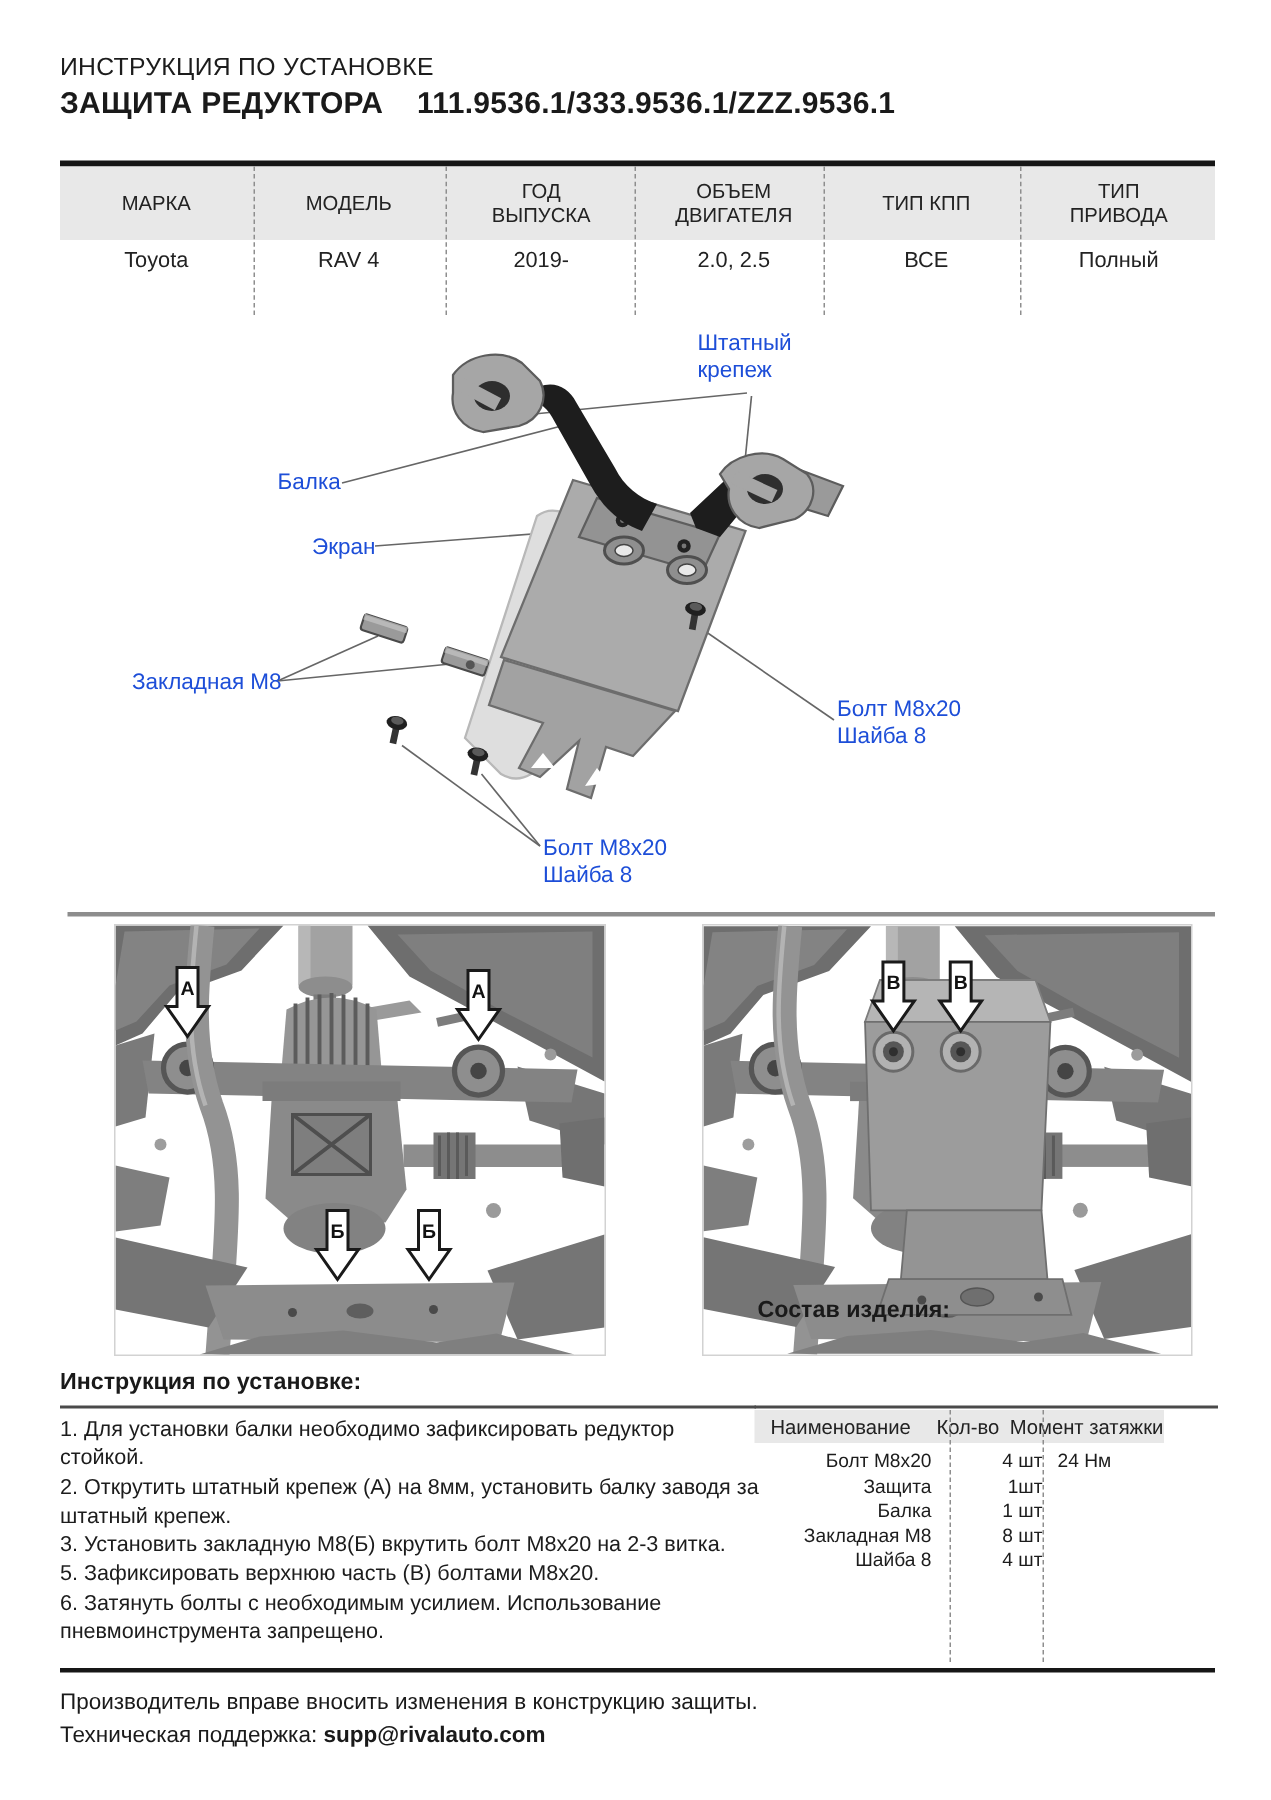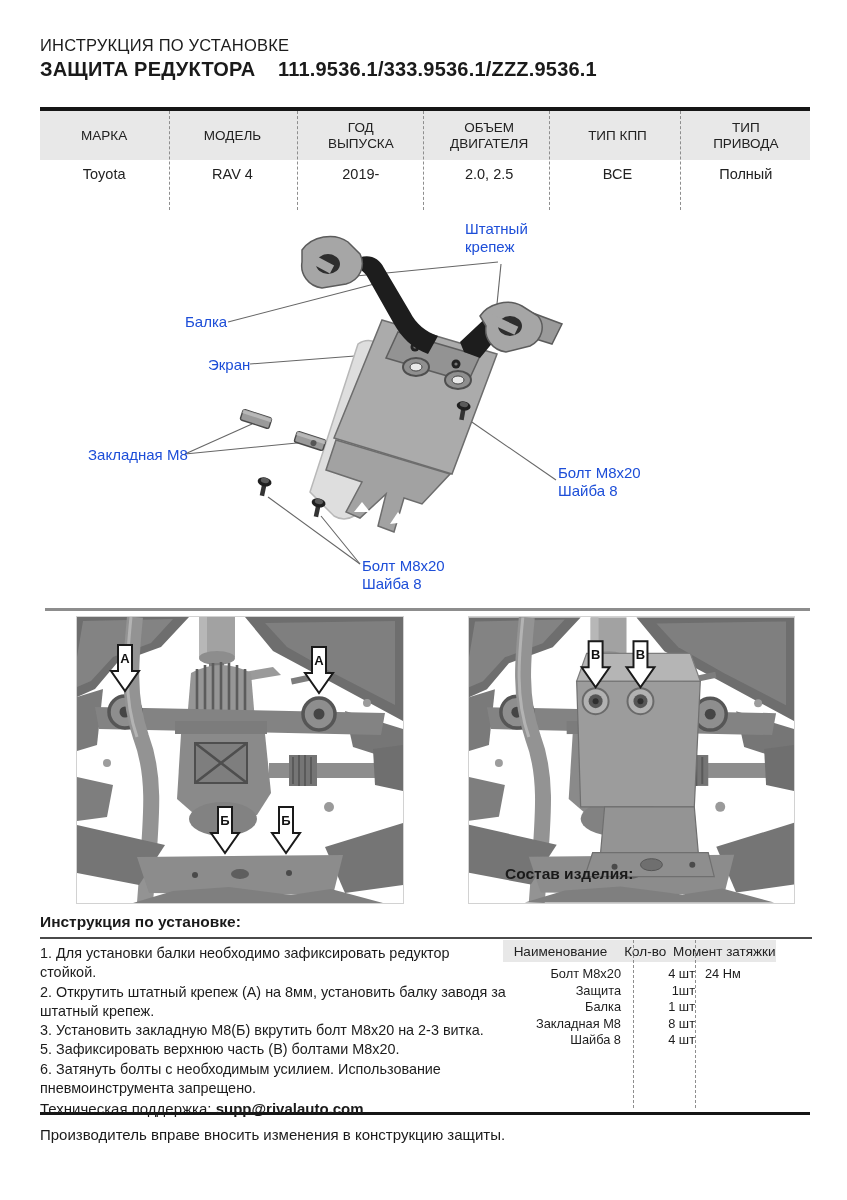--- a/index.html
+++ b/index.html
@@ -34,21 +34,21 @@
   .ct-head div{font-size:13.5px;color:#222;}
   .ct-row{position:absolute;left:503px;width:309px;height:16.5px;display:flex;font-size:12.8px;color:#1c1c1c;}
   .ct-c1{width:130px;text-align:right;padding-right:12px;box-sizing:border-box;}
   .ct-c2{width:62px;text-align:right;}
   .ct-c3{width:117px;text-align:left;padding-left:10px;box-sizing:border-box;}
   
   .photo{position:absolute;border:1px solid #d2d2d2;background:#fff;}
   
   .f-line{left:40px;top:1112px;width:770px;height:3px;background:#161616;}
   .f-t1{left:40px;top:1126px;font-size:15px;}
-  .f-t2{left:40px;top:1100px;font-size:15px;}
+  .f-t2{left:40px;top:1148px;font-size:15px;}
   .f-t2 b{font-weight:bold;}
   .divider{left:45px;top:608px;width:765px;height:3px;background:#8d8d8d;}
   svg text{font-family:"Liberation Sans","DejaVu Sans",sans-serif;}
 </style>
 </head>
 <body>
 
 <svg width="0" height="0" style="position:absolute" aria-hidden="true">
   <defs>
     <g id="uc-scene">

